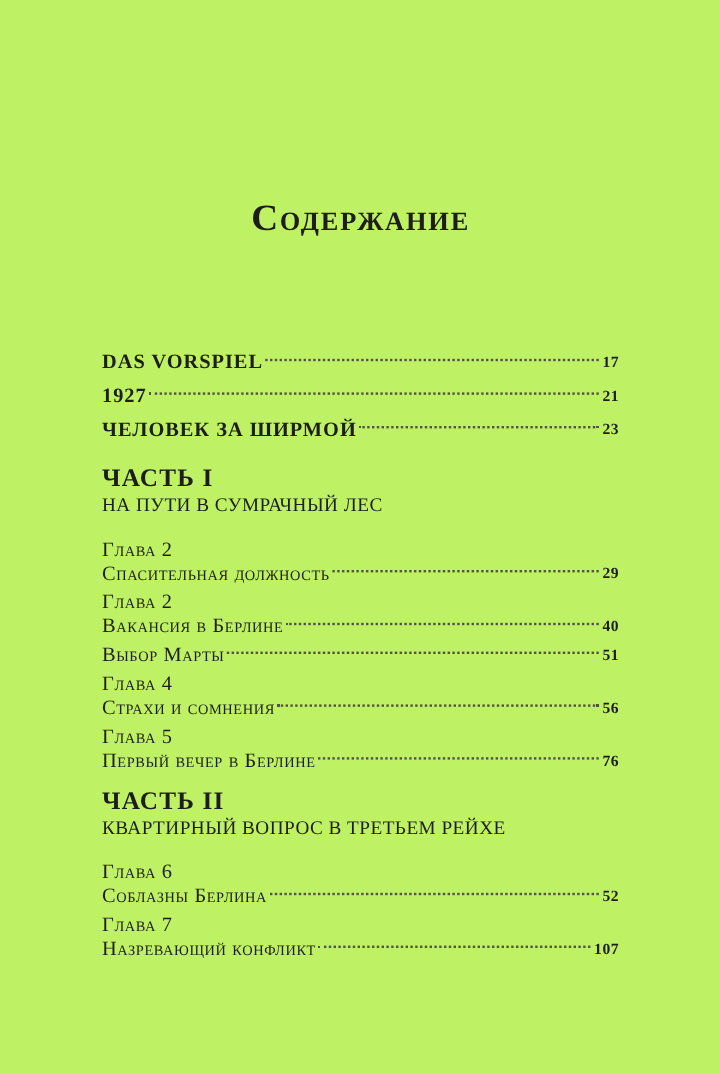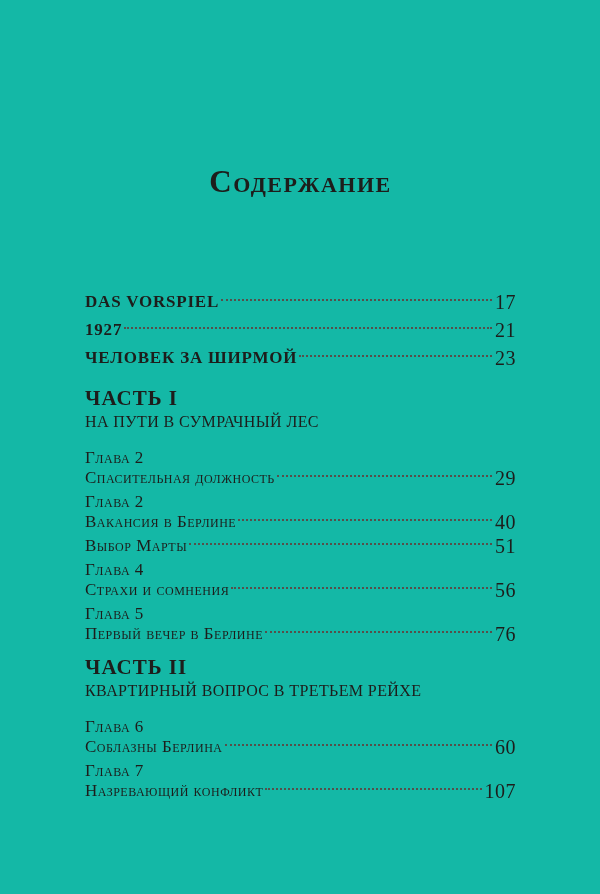--- a/index.html
+++ b/index.html
@@ -3,21 +3,21 @@
 <meta charset="utf-8">
 <style>
   * { margin:0; padding:0; box-sizing:border-box; }
   html,body { background:#ffffff; }
   body {
     width:600px; height:894px;
     font-family:"Liberation Serif","DejaVu Serif",serif;
     color:#1d1d1b;
     overflow:hidden;
   }
-  .page { position:relative; width:600px; height:894px; background:#14b8a6; }
+  .page { position:relative; width:600px; height:894px; background:#bef264; }
   .content { position:absolute; left:85px; right:84px; top:0; }
 
   .toc-title {
     margin-top:166px;
     text-align:center;
     font-size:31px;
     font-weight:bold;
     font-variant:small-caps;
     letter-spacing:1.5px;
     line-height:32px;
@@ -54,22 +54,22 @@
     font-variant:small-caps;
     font-size:17px; line-height:20px; letter-spacing:0.5px;
   }
   .leader {
     flex:1 1 auto;
     border-bottom:2px dotted #55504b;
     margin:0 3px 4px 2px;
     min-width:12px;
   }
   .pg {
-    font-weight:normal;
-    font-size:20px;
+    font-weight:bold;
+    font-size:13px;
     font-variant:normal;
     letter-spacing:0.5px;
   }
 </style>
 </head>
 <body>
 
 <div class="page">
   <div class="content">
 
@@ -144,21 +144,21 @@
       <div class="part-label">ЧАСТЬ II</div>
       <div class="part-subtitle">КВАРТИРНЫЙ ВОПРОС В ТРЕТЬЕМ РЕЙХЕ</div>
     </div>
 
     <div class="chapters">
       <div class="chapter">
         <div class="ch-label">Глава 6</div>
         <div class="ch-row entry-row">
           <span>Соблазны Берлина</span>
           <span class="leader"></span>
-          <span class="pg">60</span>
+          <span class="pg">52</span>
         </div>
       </div>
       <div class="chapter">
         <div class="ch-label">Глава 7</div>
         <div class="ch-row entry-row">
           <span>Назревающий конфликт</span>
           <span class="leader"></span>
           <span class="pg">107</span>
         </div>
       </div>

